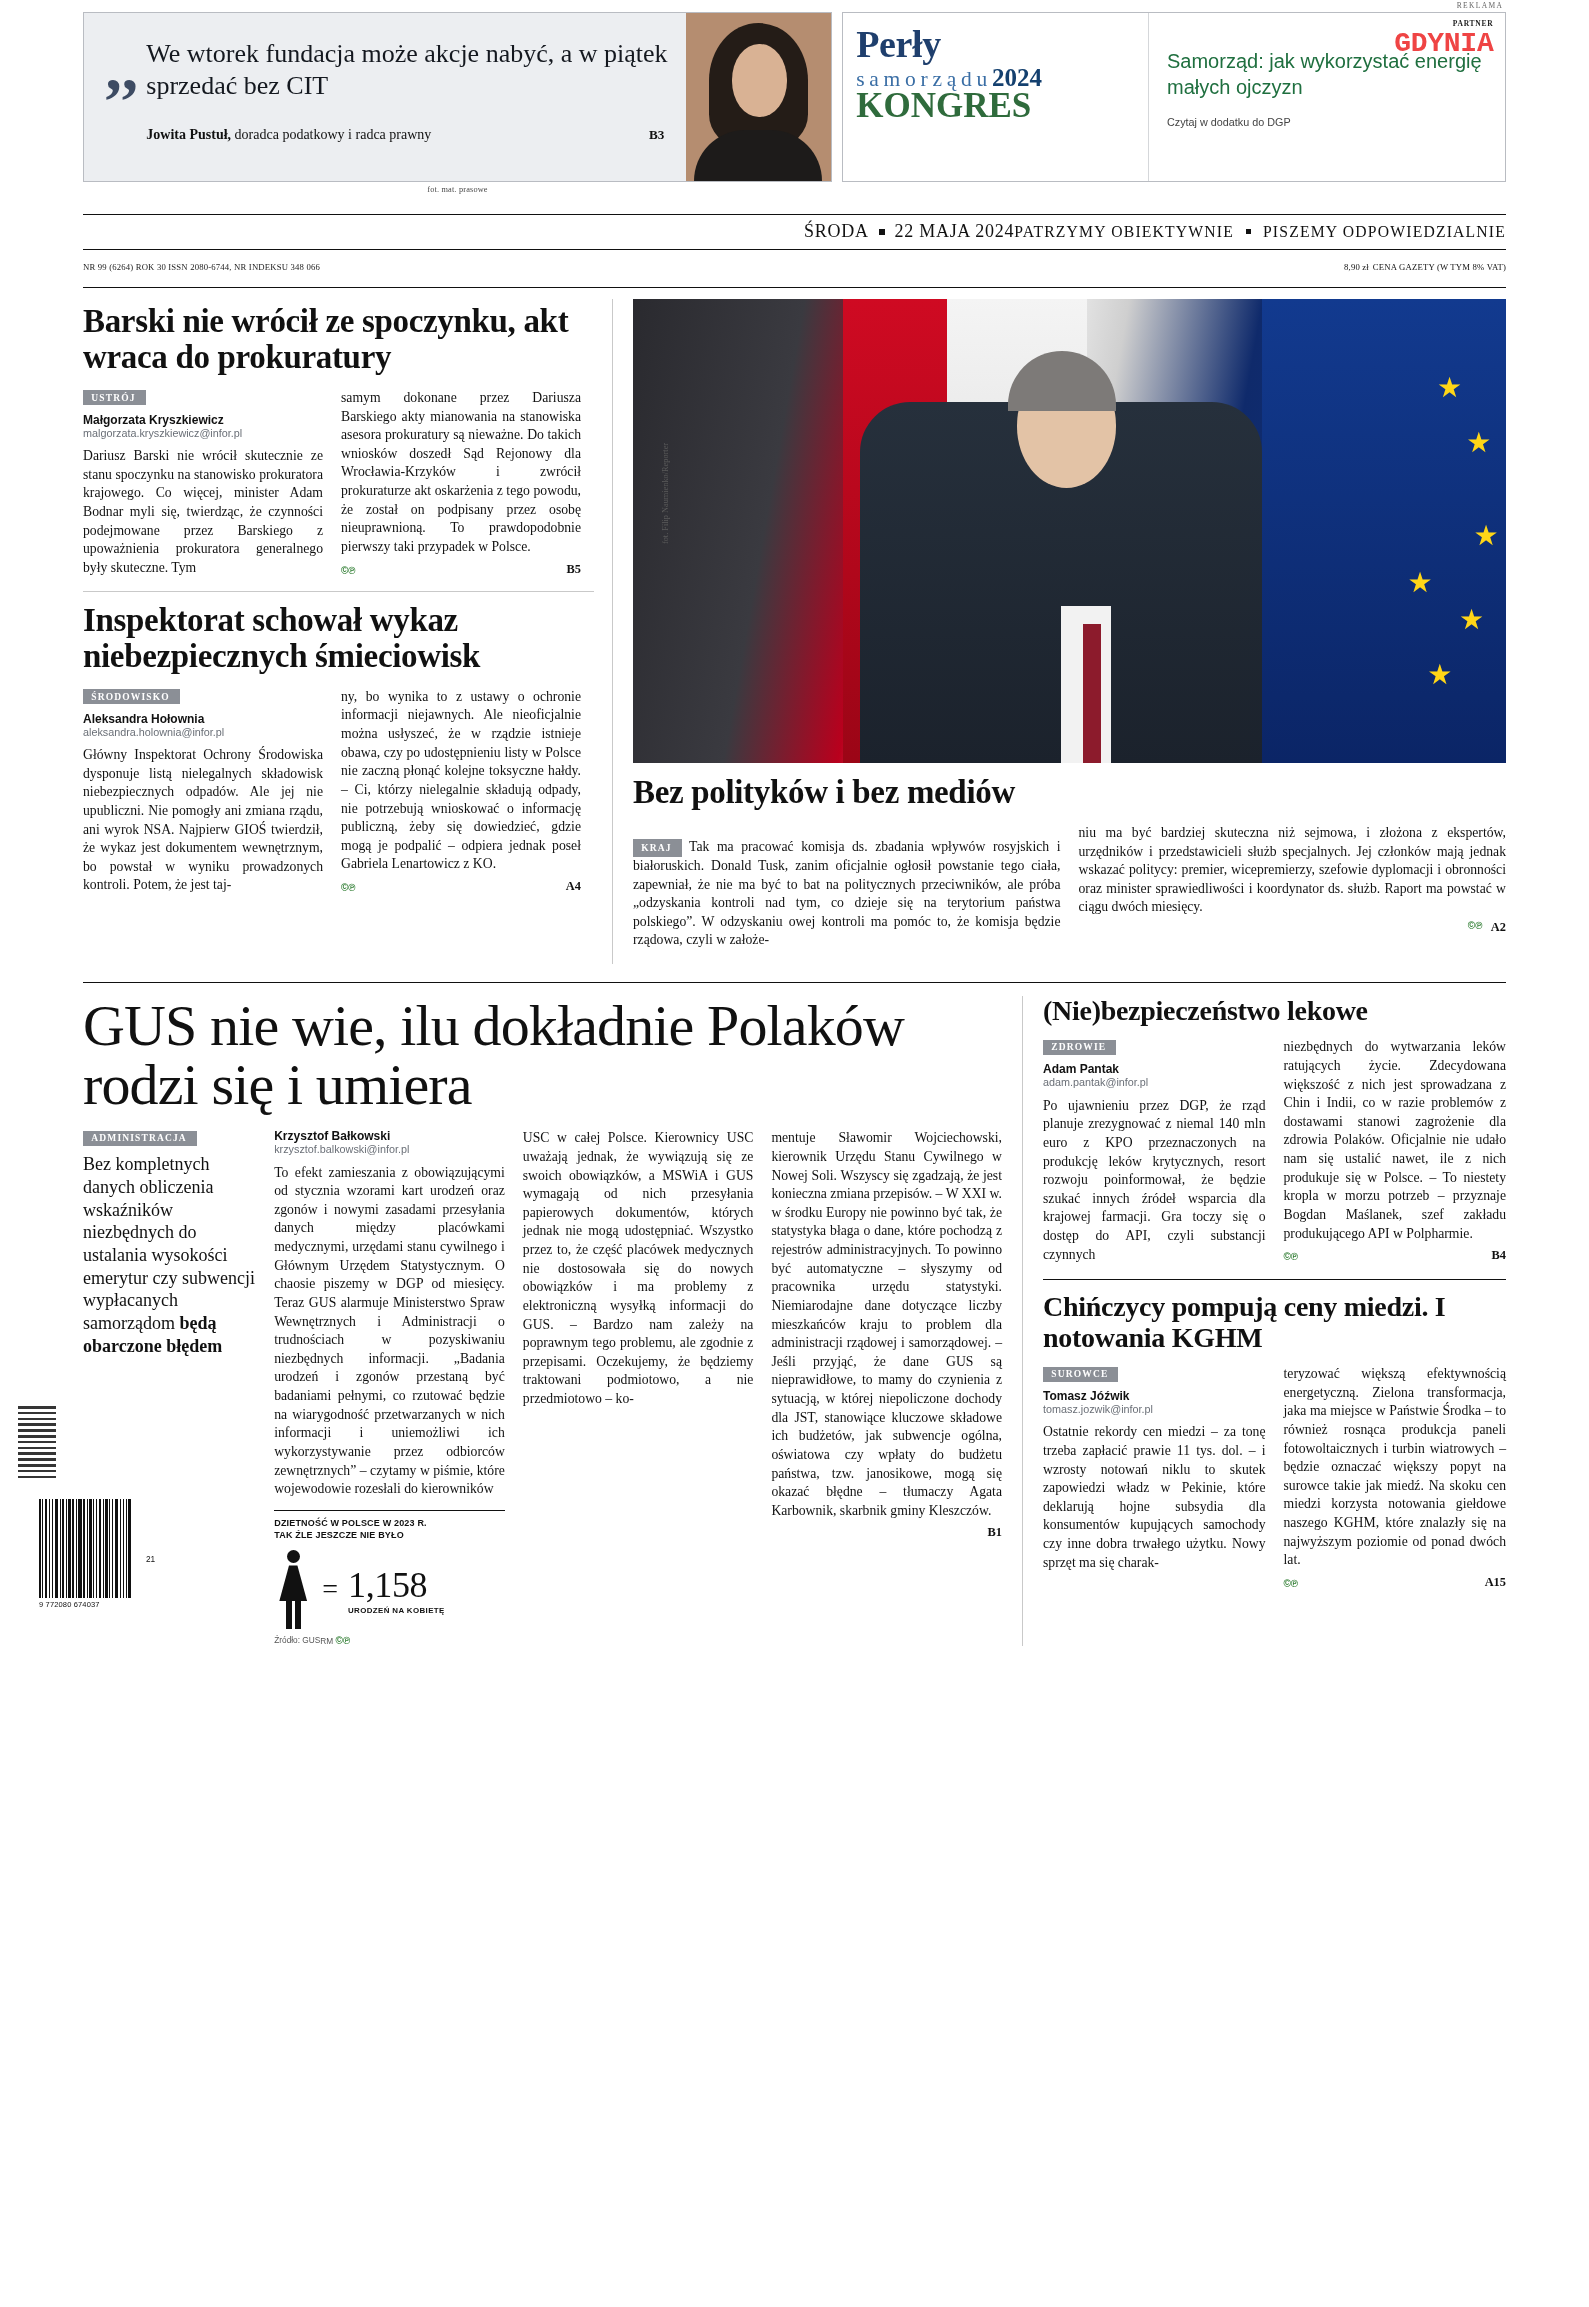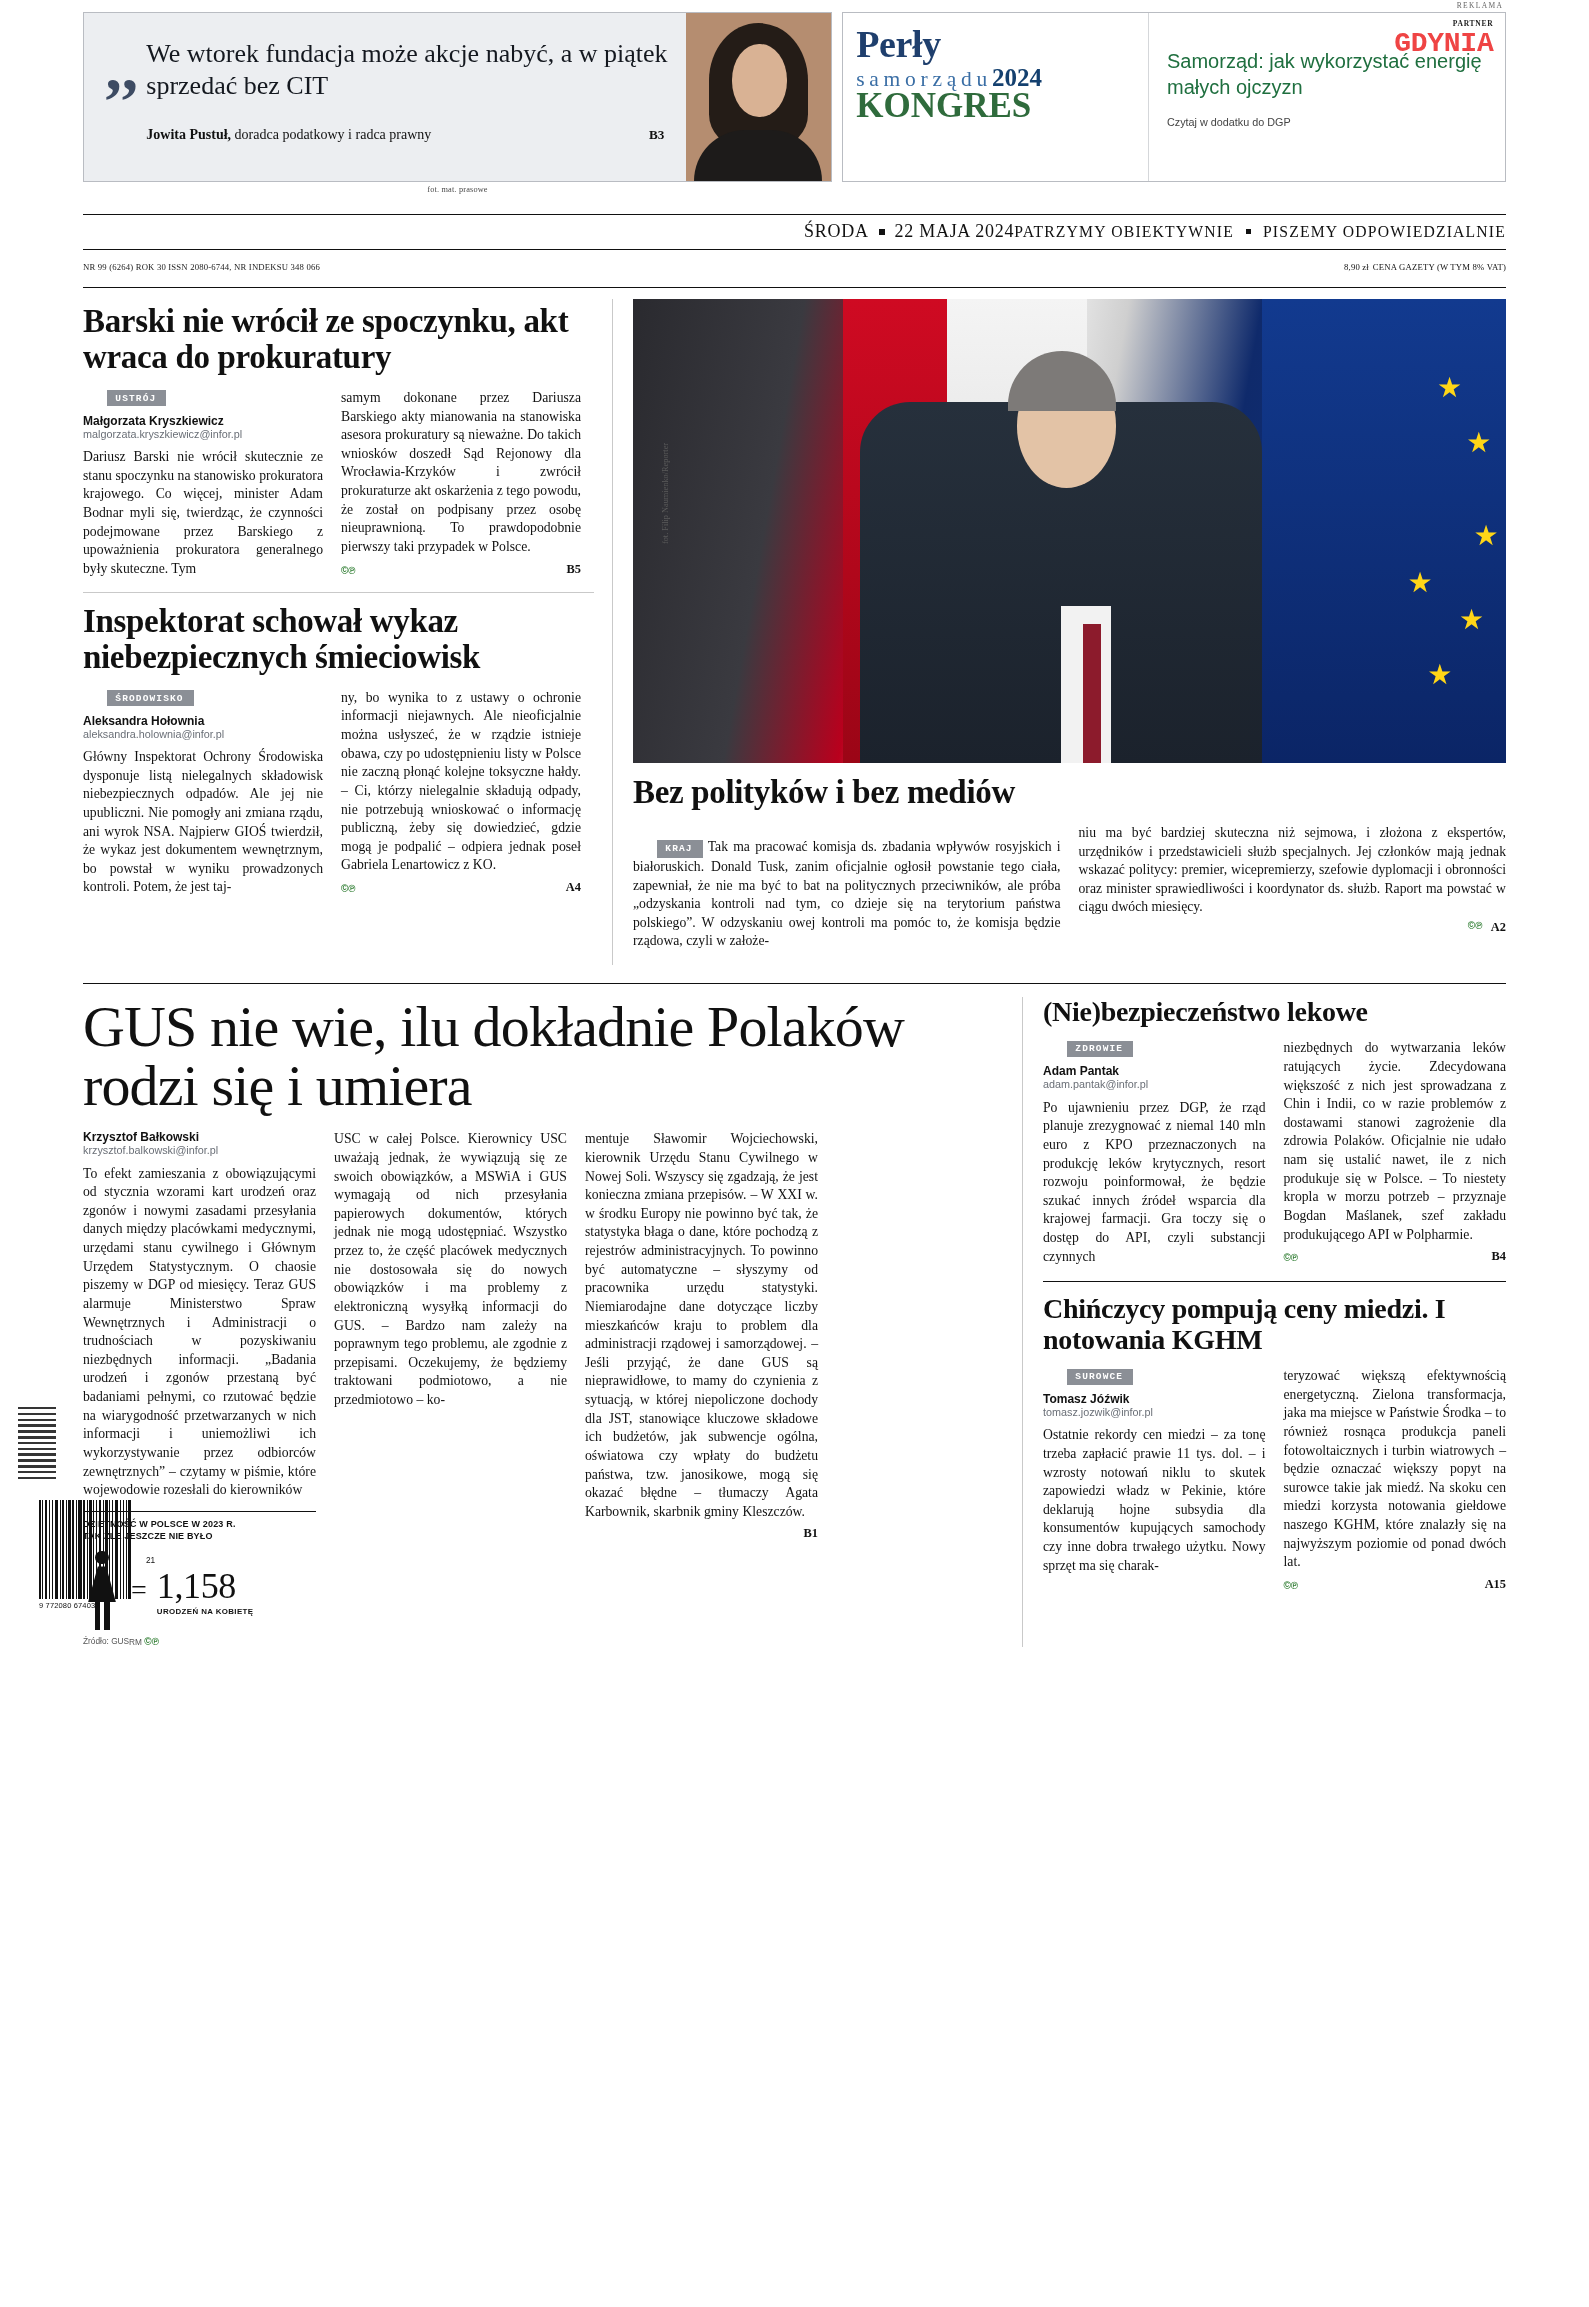--- a/index.html
+++ b/index.html
@@ -101,22 +101,22 @@
   .content { padding:0 83px; }
   .row1 { display:flex; margin-top:11.6px; }
   .col-left { width:530px; padding-right:18px; border-right:0.8px solid #c9c9c9; }
   .col-right { flex:1; padding-left:20px; }
 
   h2.headline {
     font-family:"Liberation Serif",serif; font-weight:700; font-size:33px; line-height:1.08;
     letter-spacing:-.01em; margin:5px 0 13.2px 0;
   }
   .tag {
-    display:inline-block; background:#8b8f96; color:#fff; font-family:Liberation Mono, monospace;
-    font-size:9.5px; font-weight:700; letter-spacing:.12em; padding:2.5px 10px 2.5px 8.3px; margin-bottom:7.5px;margin-left:24px;
+    display:inline-block; background:#8b8f96; color:#fff; font-family:Liberation Serif, serif;
+    font-size:9.5px; font-weight:700; letter-spacing:.12em; padding:2.5px 10px 2.5px 8.3px; margin-bottom:7.5px;
   }
   .byline { font-family:"Liberation Sans",sans-serif; font-size:12px; font-weight:700; }
   .email { font-family:"Liberation Sans",sans-serif; font-size:10.8px; color:#6a6f77; margin-bottom:8.3px;}
   .artcols { display:flex; gap:18px; }
   .artcol { flex:1; }
   p.body {
     font-size:13.7px; line-height:1.36; text-align:justify; margin:0 0 0 0;
     font-family:"Liberation Serif",serif; hyphens:auto;
   }
   .hr-thin { border-top:0.8px solid #c9c9c9; margin:13.2px 0 11.6px 0; }
@@ -349,20 +349,27 @@
           </div>
         </div>
       </div>
     </div>
 
     <div class="row2">
 
       <div class="gus-left">
         <h1 class="mega">GUS nie wie, ilu dokładnie Polaków rodzi się i umiera</h1>
         <div class="gus-cols">
+          <div class="gus-c1">
+            <div class="tag">ADMINISTRACJA</div>
+            <div class="lead-bold">
+              <span>Bez kompletnych danych obliczenia wskaźników niezbędnych do ustalania wysokości emerytur czy subwencji wypłacanych samorządom</span>
+              <b>będą obarczone błędem</b>
+            </div>
+          </div>
           <div class="gus-c2">
             <div class="byline">Krzysztof Bałkowski</div>
             <div class="email">krzysztof.balkowski@infor.pl</div>
             <p class="body">To efekt zamieszania z obowiązującymi od stycznia wzorami kart urodzeń oraz zgonów i nowymi zasadami przesyłania danych między placówkami medycznymi, urzędami stanu cywilnego i Głównym Urzędem Statystycznym. O chaosie piszemy w DGP od miesięcy. Teraz GUS alarmuje Ministerstwo Spraw Wewnętrznych i Administracji o trudnościach w pozyskiwaniu niezbędnych informacji. „Badania urodzeń i zgonów przestaną być badaniami pełnymi, co rzutować będzie na wiarygodność przetwarzanych w nich informacji i uniemożliwi ich wykorzystywanie przez odbiorców zewnętrznych” – czytamy w piśmie, które wojewodowie rozesłali do kierowników</p>
             <div class="infobox">
               <div class="ttl">
                 <div>DZIETNOŚĆ W POLSCE W 2023 R.</div>
                 <div>TAK ŹLE JESZCZE NIE BYŁO</div>
               </div>
               <div class="figrow">

